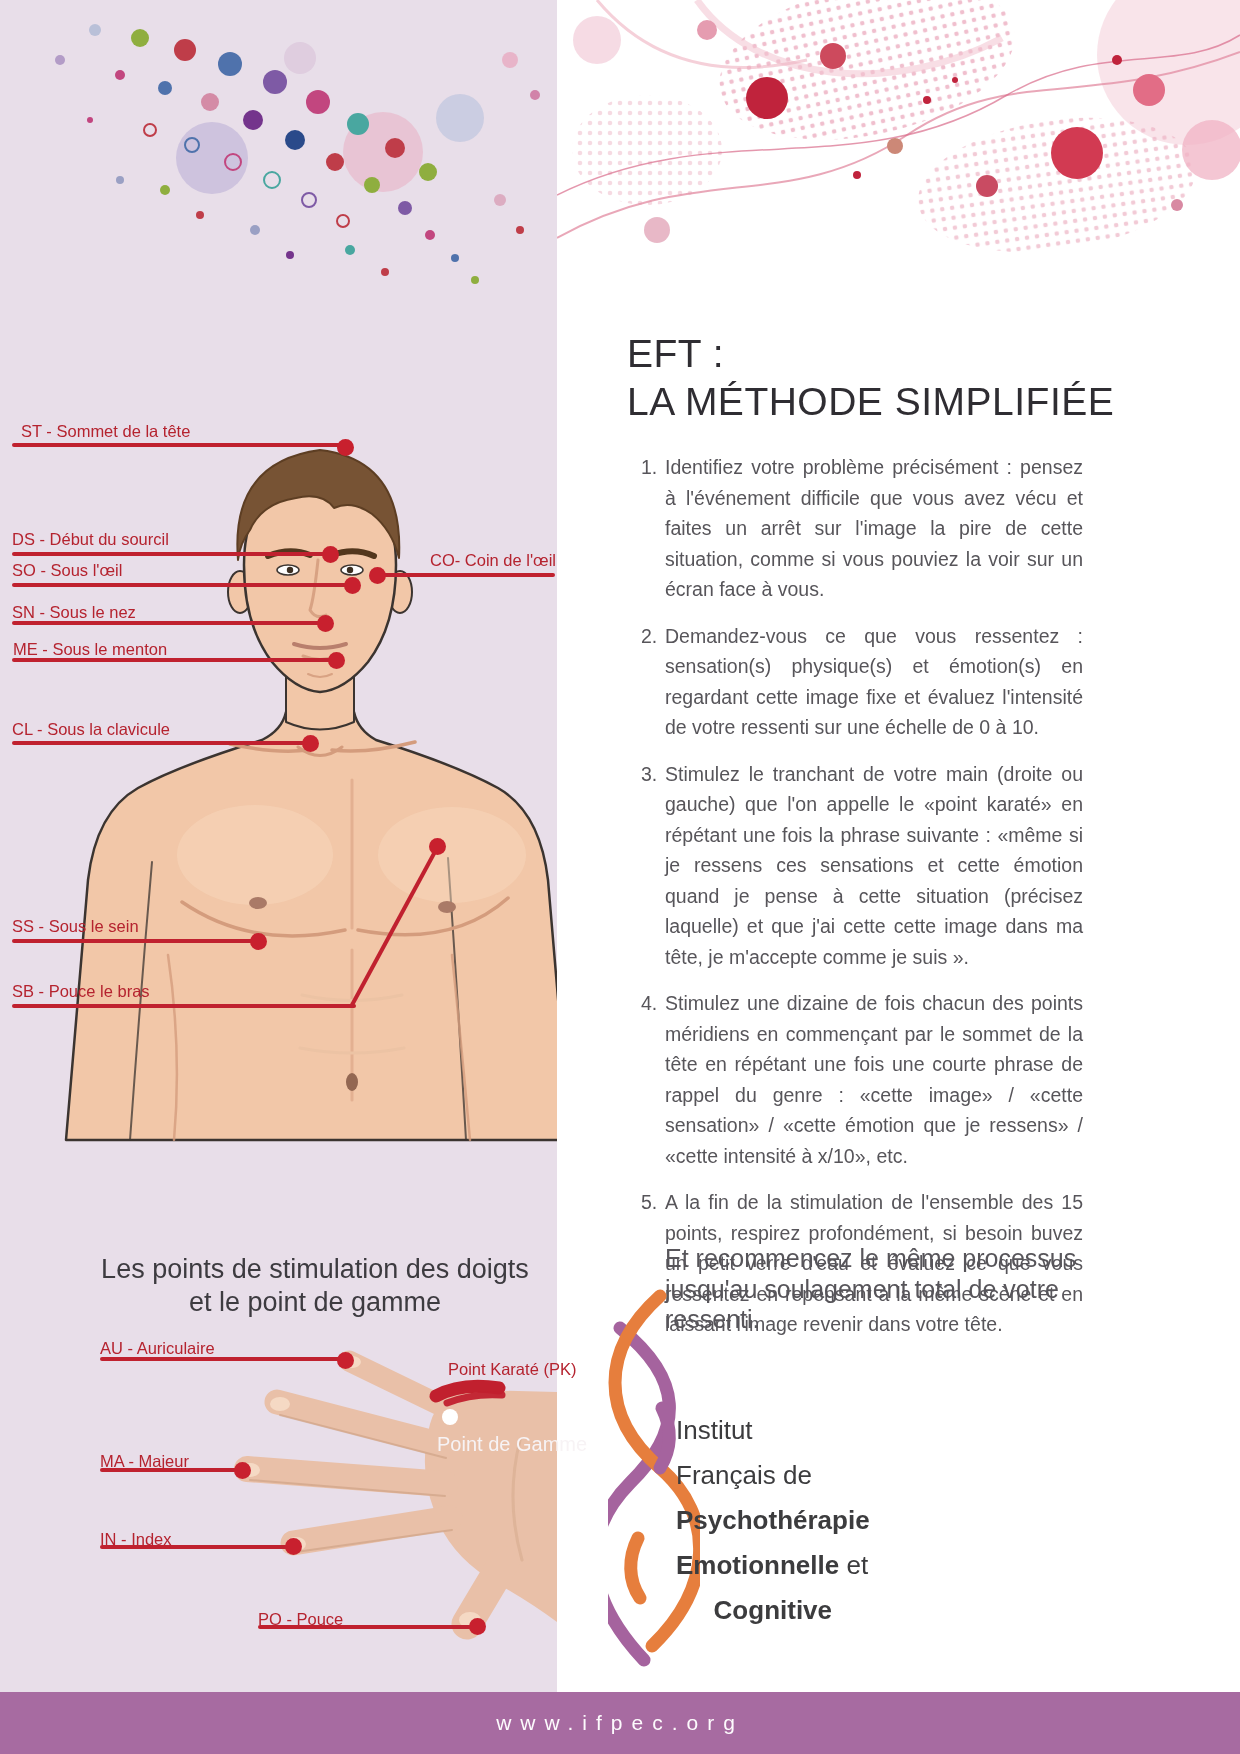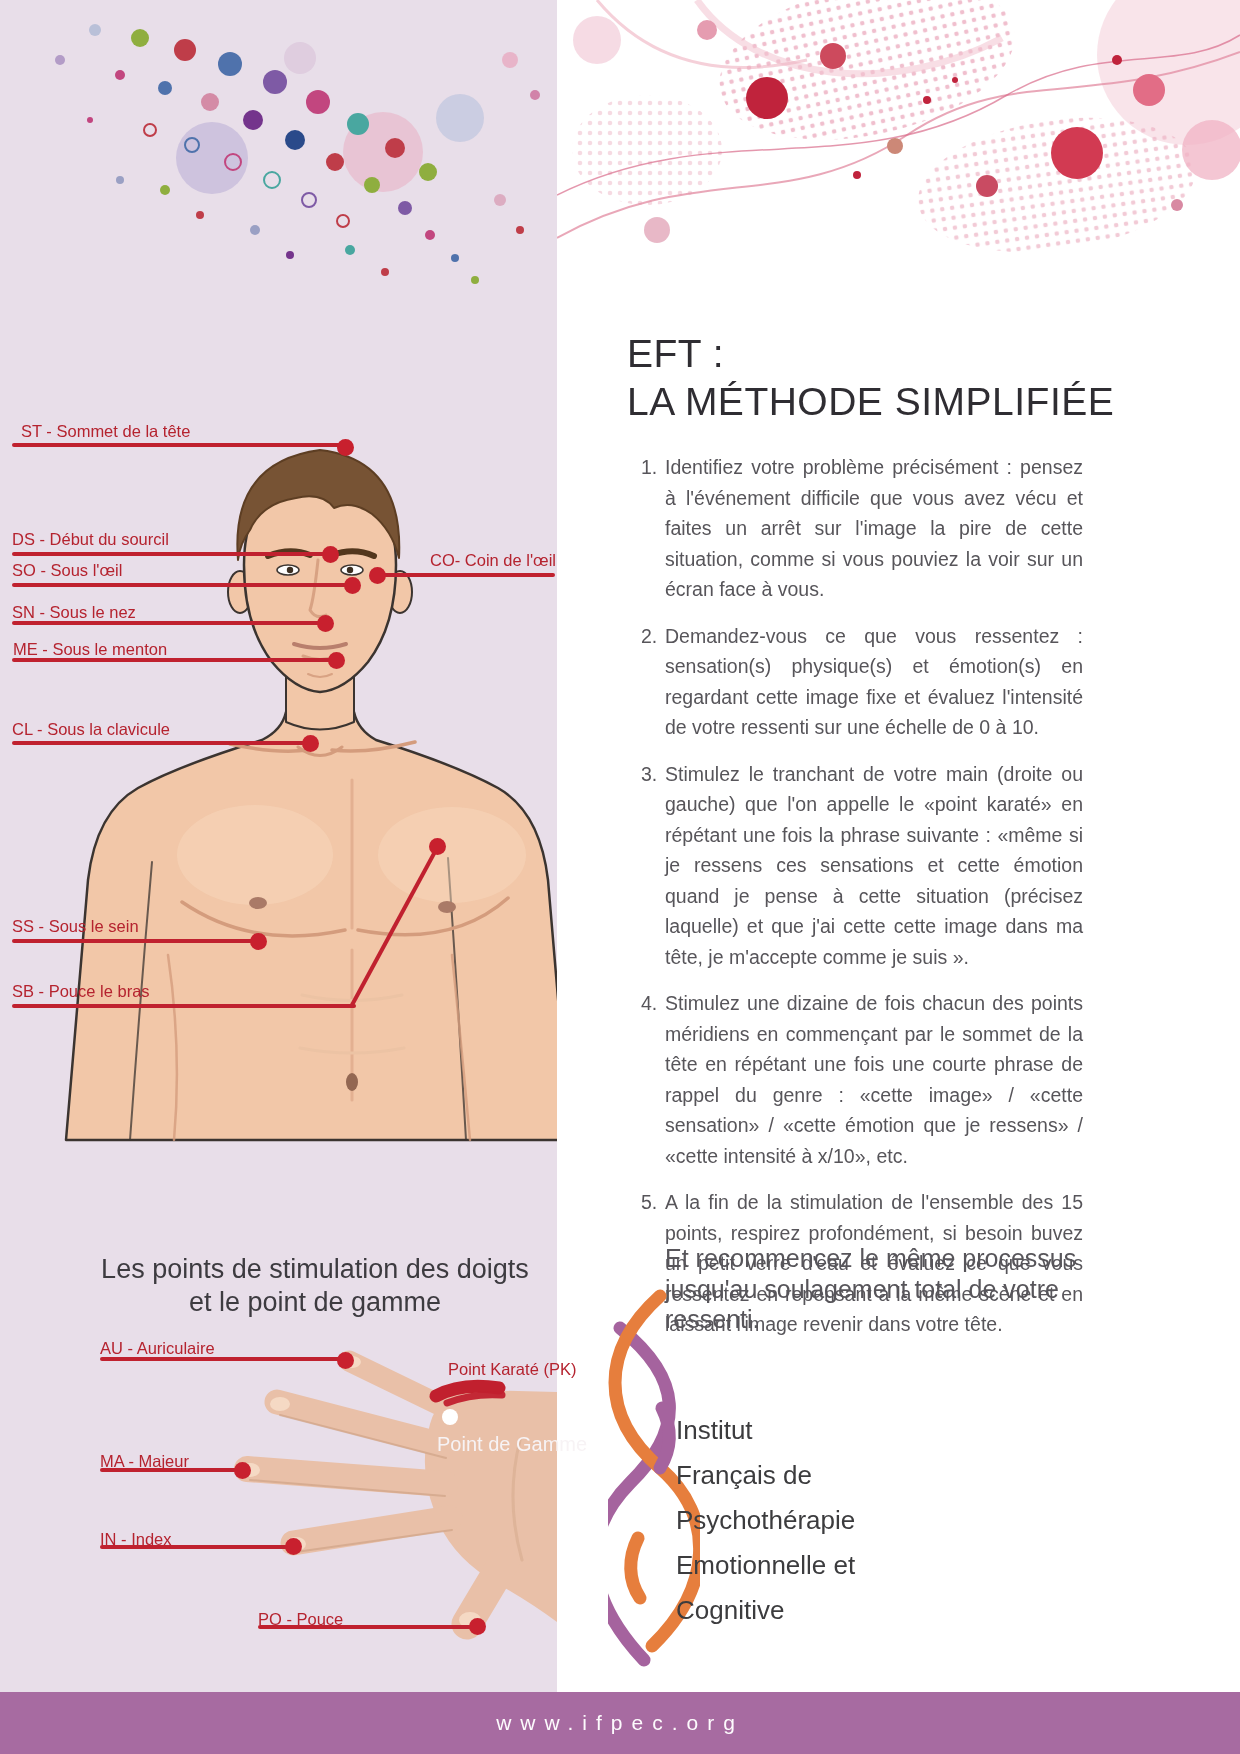--- a/index.html
+++ b/index.html
@@ -20,21 +20,21 @@
   .right-decor{position:absolute;left:557px;top:0;}
   .rtitle{position:absolute;left:627px;top:330px;color:#2f2d32;font-size:39px;line-height:48px;letter-spacing:.5px;}
   .steps{position:absolute;left:627px;top:452px;width:456px;margin:0;padding:0;list-style:none;
          color:#57555a;font-size:19.5px;line-height:30.5px;}
   .steps li{position:relative;padding-left:38px;margin:0 0 16px 0;text-align:justify;}
   .steps .num{position:absolute;left:14px;top:0;}
   .closing{position:absolute;left:627px;top:1243px;width:456px;padding-left:38px;box-sizing:border-box;
            color:#57555a;font-size:25px;line-height:30.5px;text-align:left;}
   
   .logo-text{position:absolute;left:676px;top:1408px;color:#3c3c3e;font-size:26px;line-height:45px;}
-  .logo-text .b{font-weight:normal;}
+  .logo-text .b{font-weight:bold;text-align:center;}
   
   .footer{position:absolute;left:0;top:1692px;width:1240px;height:62px;background:#a76ba1;
           display:flex;align-items:center;justify-content:center;}
   .footer span{color:#fdfbfd;font-size:21px;letter-spacing:9px;}
 </style>
 </head>
 <body>
 
 <div class="page">
 

